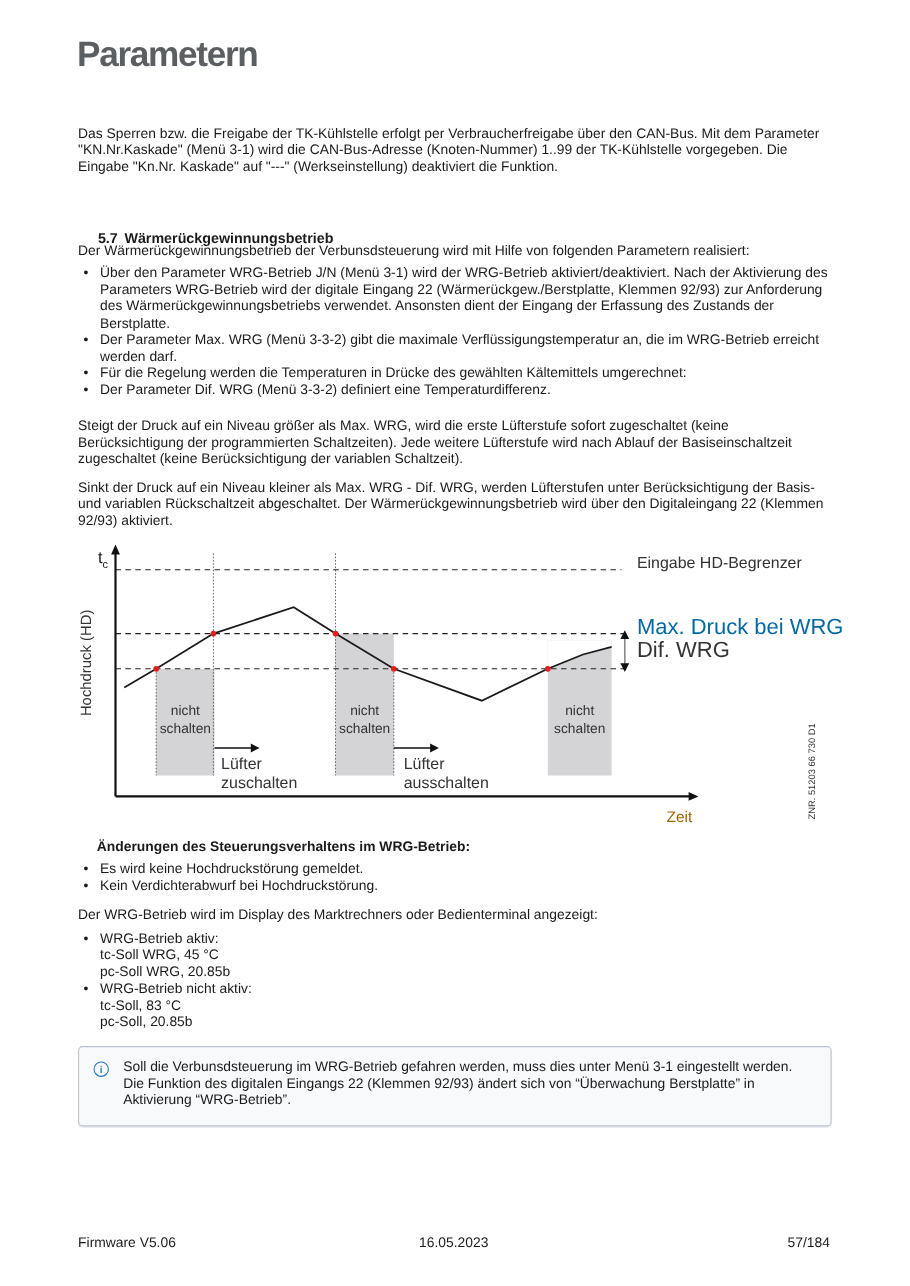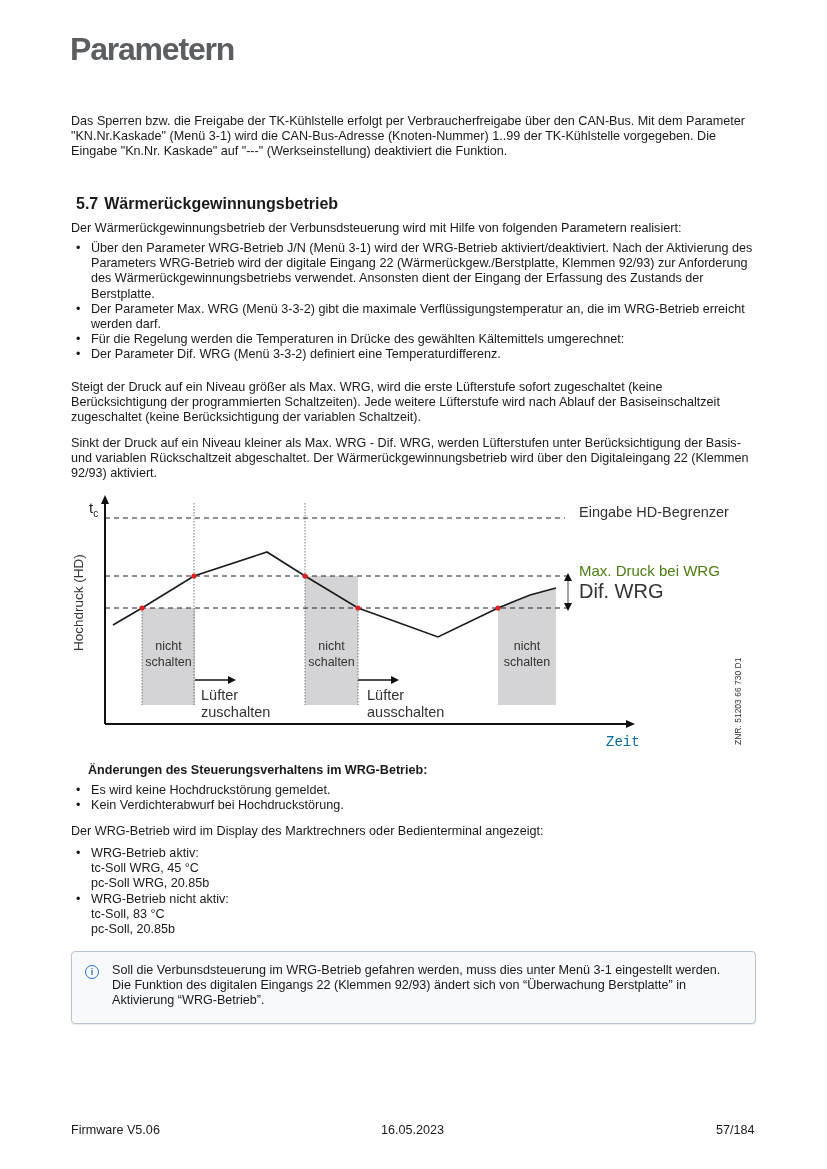--- a/index.html
+++ b/index.html
@@ -1,21 +1,21 @@
 <!DOCTYPE html>
 <html><head>
 <meta charset="utf-8">
 <style>
   html, body { margin: 0; padding: 0; background: #ffffff; }
   body { width: 827px; height: 1169px; position: relative; overflow: hidden;
          font-family: "Liberation Sans", sans-serif; color: #1a1a1a; font-size: 12.6px; line-height: 15.2px; }
   .logo { position: absolute; left: 70px; top: 42px; font-family: "Liberation Sans", sans-serif; font-weight: bold;
           font-size: 32px; letter-spacing: -1.2px; color: #5b5f62; }
   .p { position: absolute; left: 71px; width: 690px; margin: 0; }
-  .h2 { position: absolute; left: 71px; top: 191px; font-weight: bold; font-size: 16px; margin: 5px; text-align: right; }
+  .h2 { position: absolute; left: 71px; top: 191px; font-weight: bold; font-size: 13px; margin: 18px; text-align: right; }
   .h2 .num { margin-right: 6px; }
   ul.bl { position: absolute; left: 71px; width: 690px; margin: 0; padding: 0; list-style: none; }
   ul.bl li { position: relative; padding-left: 20px; }
   ul.bl li::before { content: "•"; position: absolute; left: 5px; top: 0; }
   .bold { font-weight: bold; margin-left: 17px; }
   .figure { position: absolute; left: 60px; top: 495px; width: 720px; height: 265px; }
   .znr { position: absolute; left: 731px; top: 745px; transform: rotate(-90deg); transform-origin: 0 0;
          font-size: 8.5px; white-space: nowrap; color: #333; }
   .note { position: absolute; left: 71px; top: 951px; width: 683px; height: 71px; border: 1px solid #b9c3cf;
           border-radius: 4px; background: #f8f9fb; box-shadow: 0 1px 1px rgba(0,0,0,0.08); }
@@ -87,23 +87,23 @@
 
     <line x1="135" y1="185" x2="170" y2="185" stroke="#111" stroke-width="1.5"></line>
     <polygon points="176,185 168,181 168,189" fill="#111"></polygon>
     <line x1="298" y1="185" x2="333" y2="185" stroke="#111" stroke-width="1.5"></line>
     <polygon points="339,185 331,181 331,189" fill="#111"></polygon>
   </svg>
 
   
   <div style="position:absolute;left:29px;top:5px;font-size:15px;"><span>t</span><sub style="font-size:10px;">c</sub></div>
   <div style="position:absolute;left:11px;top:156px;transform:rotate(-90deg);transform-origin:0 0;font-size:13.5px;white-space:nowrap;color:#333;">Hochdruck (HD)</div>
-  <div style="position:absolute;left:546px;top:240px;font-size:14px;color:#0369a1;font-family:Liberation Mono, monospace;">Zeit</div>
+  <div style="position:absolute;left:546px;top:240px;font-size:14px;color:#a16207;">Zeit</div>
   <div style="position:absolute;left:519px;top:10px;font-size:14.5px;color:#333;">Eingabe HD-Begrenzer</div>
-  <div style="position:absolute;left:519px;top:68px;font-size:15px;color:#4d7c0f;">Max. Druck bei WRG</div>
+  <div style="position:absolute;left:519px;top:68px;font-size:20px;color:#0369a1;">Max. Druck bei WRG</div>
   <div style="position:absolute;left:519px;top:89px;font-size:20px;color:#333;">Dif. WRG</div>
 
   <div style="position:absolute;left:82px;top:143px;width:53px;text-align:center;font-size:12.5px;line-height:16px;color:#333;">
     <div>nicht</div>
       <div>schalten</div>
   </div>
   <div style="position:absolute;left:245px;top:143px;width:53px;text-align:center;font-size:12.5px;line-height:16px;color:#333;">
     <div>nicht</div>
       <div>schalten</div>
   </div>

